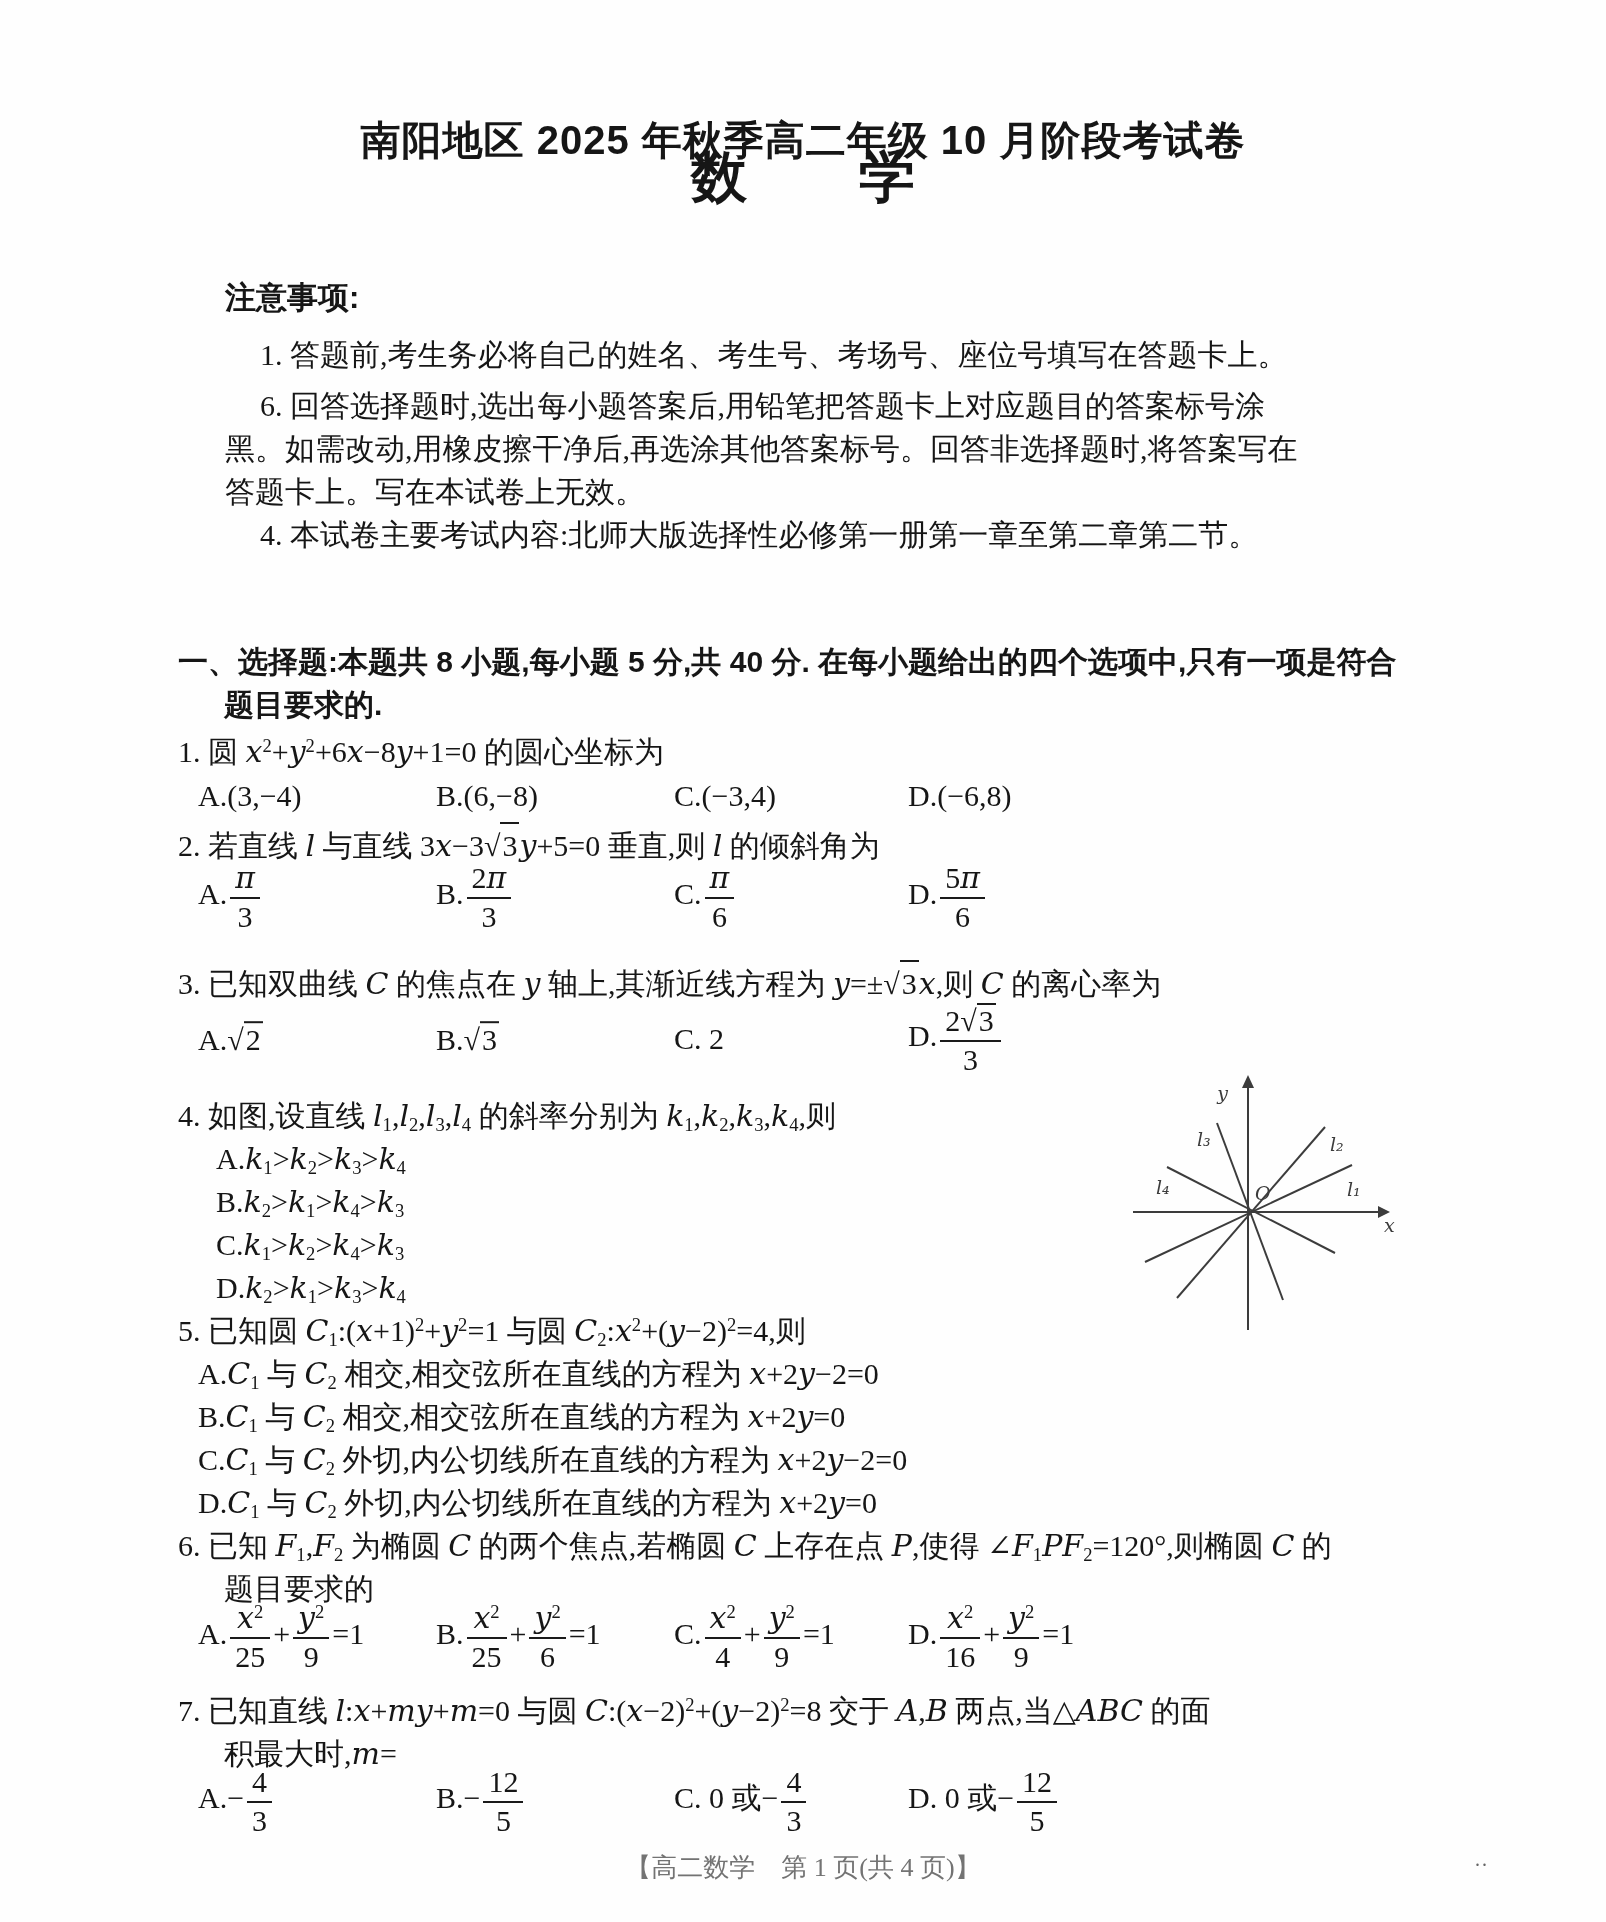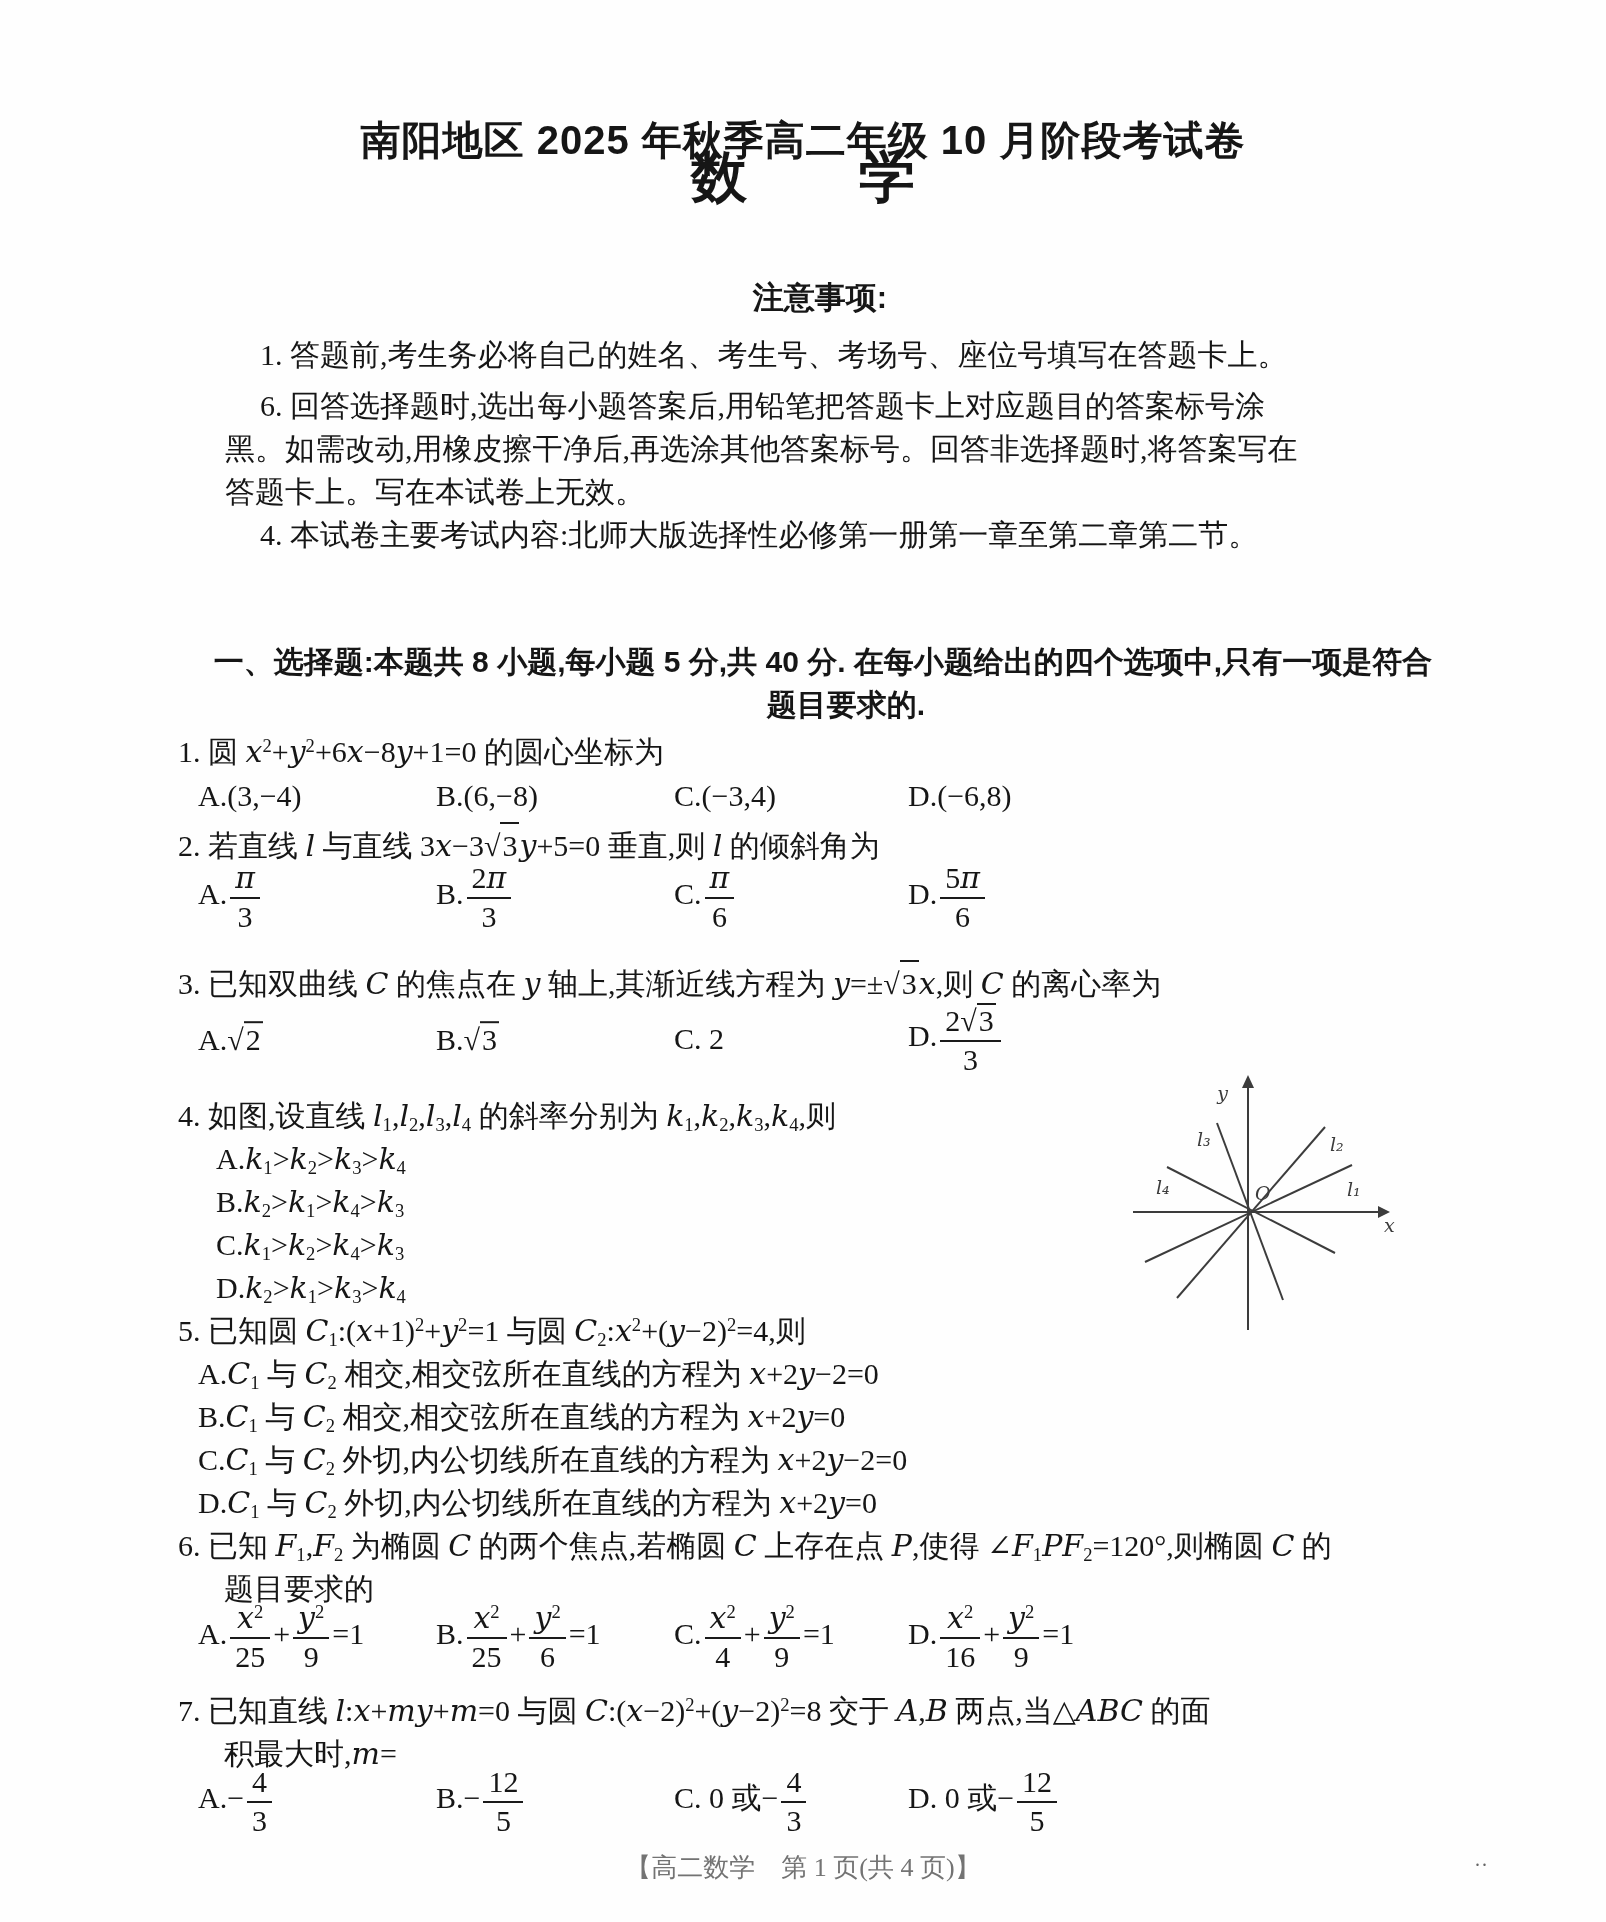--- a/index.html
+++ b/index.html
@@ -1,18 +1,18 @@
 <!DOCTYPE html>
 <html><head>
 <meta charset="utf-8">
 <style>
   html,body{margin:0;padding:0;background:#ffffff;}
   .page{position:relative;width:1606px;height:1922px;background:#fefefe;color:#161616;
         font-family:"Liberation Serif","DejaVu Serif",serif;font-size:30px;overflow:hidden;}
-  .bold-head{font-family:"Liberation Sans","DejaVu Sans",sans-serif;font-weight:700;text-align:center;}
+  .bold-head{font-family:"Liberation Sans","DejaVu Sans",sans-serif;font-weight:700;}
   p{margin:0;}
   .title{position:absolute;top:86px;left:0;width:100%;text-align:center;
          font-size:40px;letter-spacing:1px;}
   .subject{position:absolute;top:140px;left:0;width:100%;text-align:center;font-size:56px;}
   .notices{position:absolute;left:225px;top:276px;width:1190px;}
   .notices-heading{font-size:31px;line-height:44px;}
   .ln{line-height:43px;min-height:43px;white-space:nowrap;}
   .n-first{text-indent:35px;}
   .nb1{margin-top:13px;}
   .nb2{margin-top:8px;}

